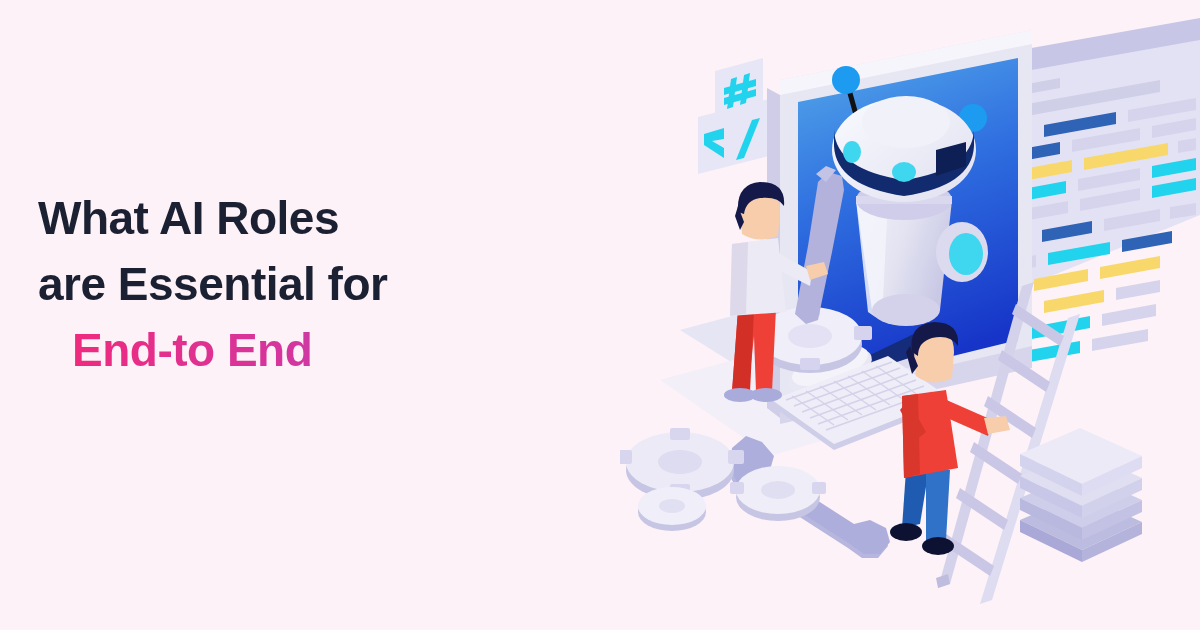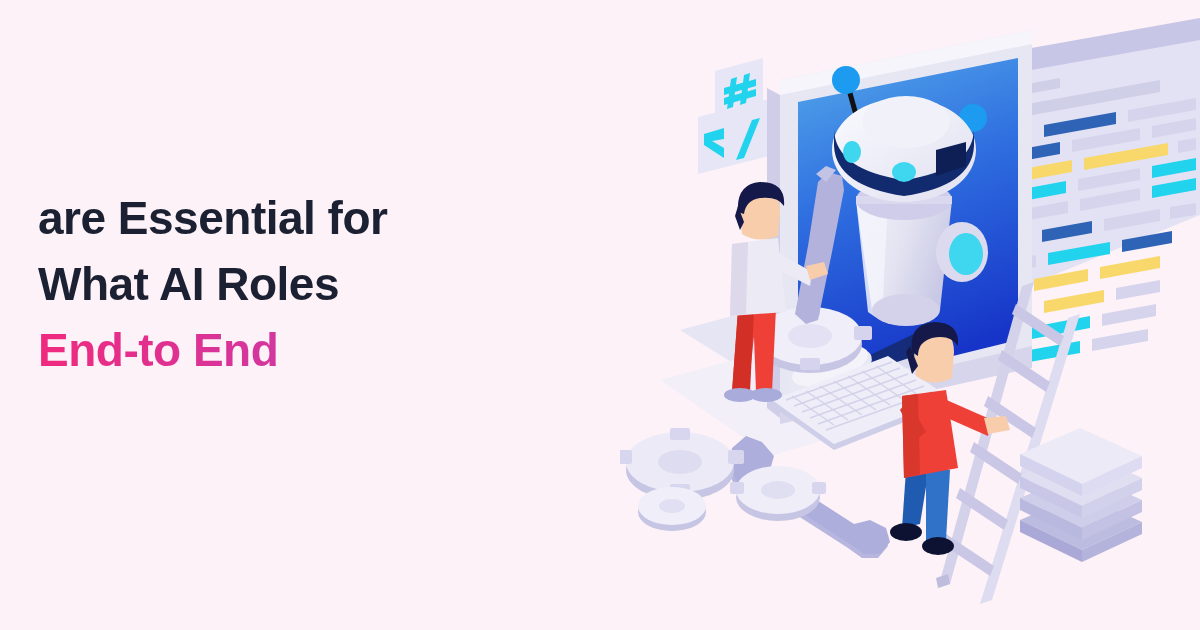--- a/index.html
+++ b/index.html
@@ -17,38 +17,38 @@
     font-weight:bold;
     font-size:46px;
     line-height:66px;
     letter-spacing:-0.5px;
   }
   .hl-line{display:block;white-space:nowrap;}
   .hl-dark{color:#1b2132;}
   .hl-grad{
     background-image:linear-gradient(90deg,#ef2a7e 0%,#ef2a7e 18%,#b04ac0 52%,#8657d6 72%,#4a64db 100%);
     -webkit-background-clip:text;background-clip:text;
-    -webkit-text-fill-color:transparent;color:transparent;
+    -webkit-text-fill-color:transparent;color:transparent;margin-left:34px;
   }
   .hl-grad.g1{
     background-image:linear-gradient(90deg,#ef2a7e 0%,#d3369f 38%,#a052c9 70%,#9154d2 100%);
   }
 
   
   #illo{position:absolute;left:620px;top:0;width:580px;height:630px;}
   #illo svg{display:block;width:580px;height:630px;}
 </style>
 </head>
 <body>
 
 <div id="stage">
 
   <div class="headline">
+    <span class="hl-line hl-dark">What AI Roles</span>
     <span class="hl-line hl-dark">are Essential for</span>
-    <span class="hl-line hl-dark">What AI Roles</span>
     <span class="hl-line hl-grad g1">End-to End</span>
   </div>
 
   <div id="illo">
     <svg viewBox="0 0 580 630" xmlns="http://www.w3.org/2000/svg">
       <defs>
         <linearGradient id="scr" x1="0" y1="0" x2="0.25" y2="1">
           <stop offset="0" stop-color="#54a8ea"></stop>
           <stop offset="0.45" stop-color="#2f6fe0"></stop>
           <stop offset="1" stop-color="#1634c8"></stop>

